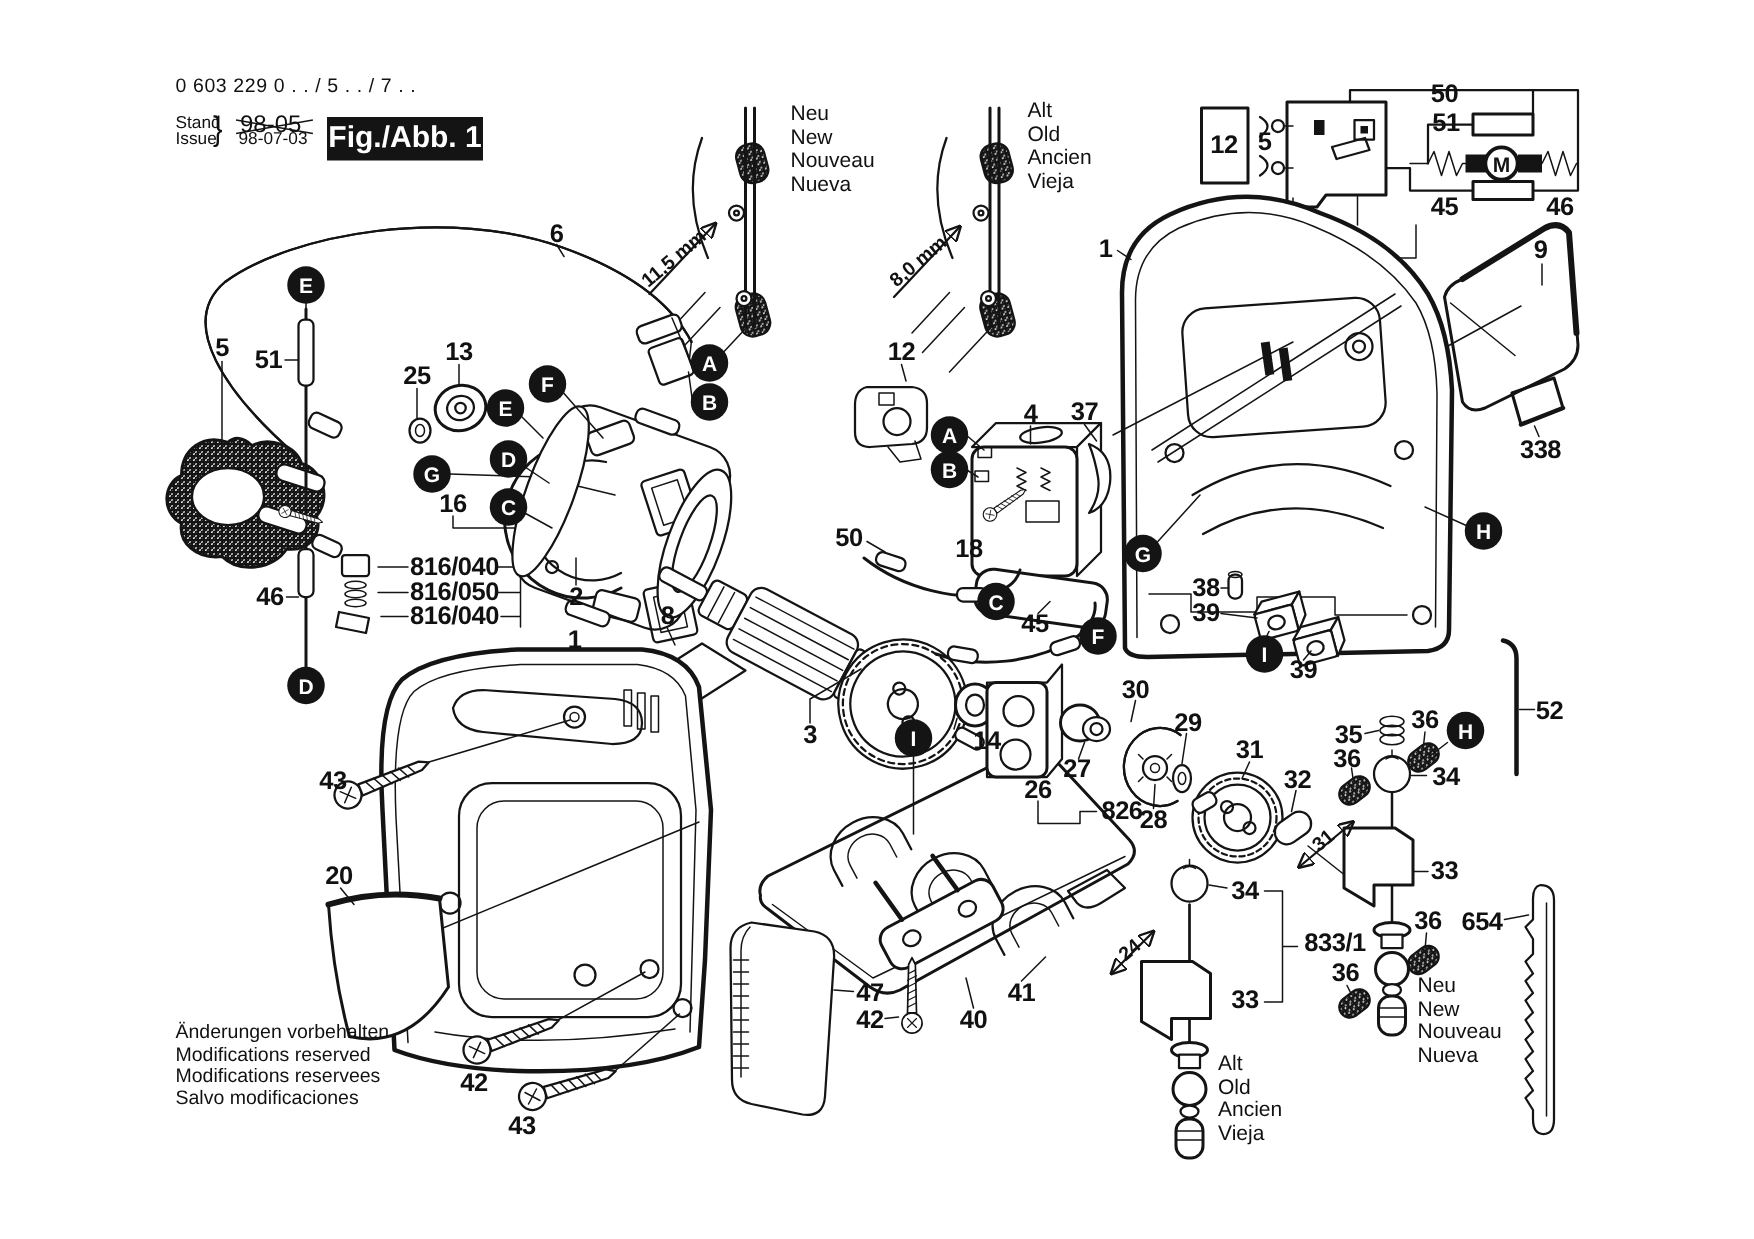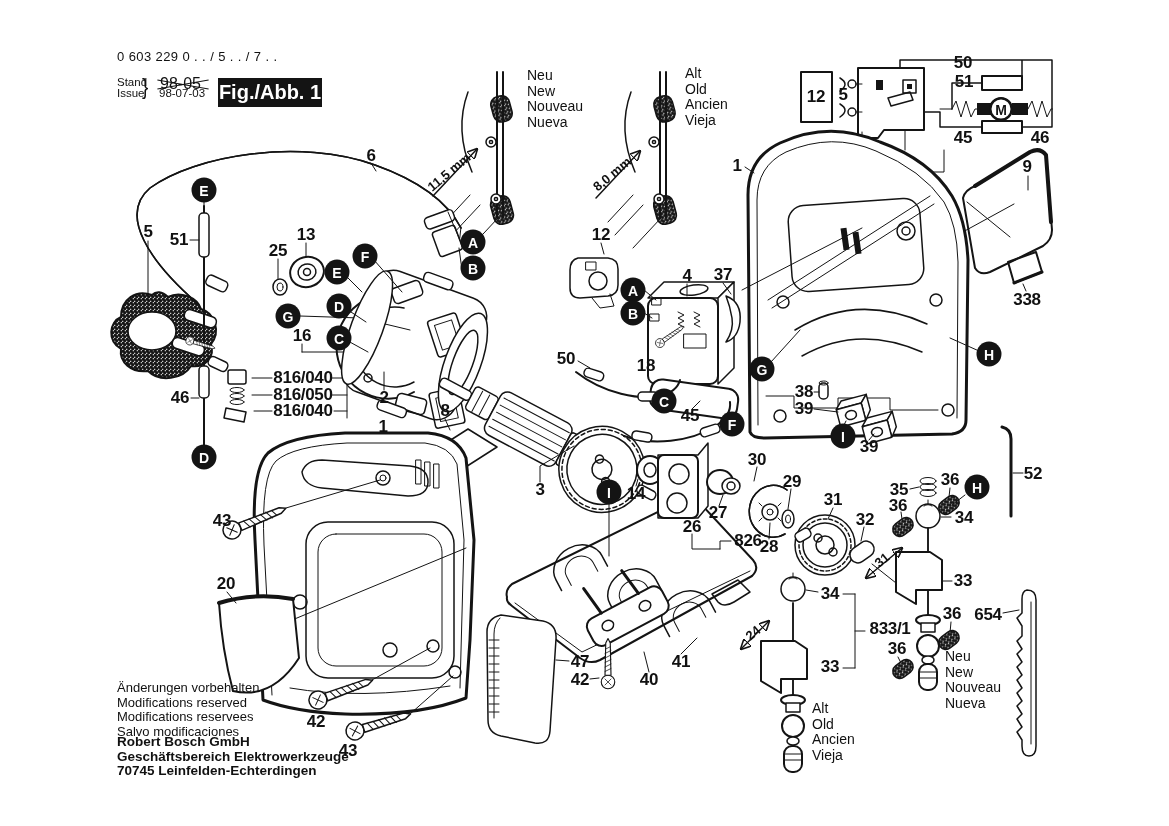--- a/index.html
+++ b/index.html
@@ -453,21 +453,21 @@
       <div class="ann num" style="left: 540px; top: 490px;">3</div>
       <div class="ann num" style="left: 690px; top: 416px;">45</div>
       <div class="ann num" style="left: 804px; top: 392px;">38</div>
       <div class="ann num" style="left: 804px; top: 409px;">39</div>
       <div class="ann num" style="left: 869px; top: 447px;">39</div>
       <div class="ann num" style="left: 1033px; top: 474px;">52</div>
       <div class="ann num" style="left: 899px; top: 490px;">35</div>
       <div class="ann num" style="left: 950px; top: 480px;">36</div>
       <div class="ann num" style="left: 964px; top: 518px;">34</div>
       <div class="ann num" style="left: 963px; top: 581px;">33</div>
-      <div class="ann num" style="left: 636px; top: 494px;">14</div>
+      <div class="ann num" style="left: 658px; top: 494px;">14</div>
       <div class="ann num" style="left: 692px; top: 527px;">26</div>
       <div class="ann num" style="left: 718px; top: 513px;">27</div>
       <div class="ann num" style="left: 748px; top: 541px;">826</div>
       <div class="ann num" style="left: 769px; top: 547px;">28</div>
       <div class="ann num" style="left: 792px; top: 482px;">29</div>
       <div class="ann num" style="left: 757px; top: 460px;">30</div>
       <div class="ann num" style="left: 833px; top: 500px;">31</div>
       <div class="ann num" style="left: 865px; top: 520px;">32</div>
       <div class="ann num" style="left: 898px; top: 506px;">36</div>
       <div class="ann num" style="left: 830px; top: 594px;">34</div>
@@ -541,19 +541,14 @@
   <div class="hdr-struck"><i>98-05</i></div>
   <div class="hdr-date">98-07-03</div>
   <div class="fig-box">Fig./Abb. 1</div>
 
   <div class="ftr-notice">
     <div>Änderungen vorbehalten</div>
     <div>Modifications reserved</div>
     <div>Modifications reservees</div>
     <div>Salvo modificaciones</div>
   </div>
-  <div class="ftr-company">
-    <div>Robert Bosch GmbH</div>
-    <div>Geschäftsbereich Elektrowerkzeuge</div>
-    <div>70745 Leinfelden-Echterdingen</div>
-  </div>
 
 </div>
 
 </body></html>

